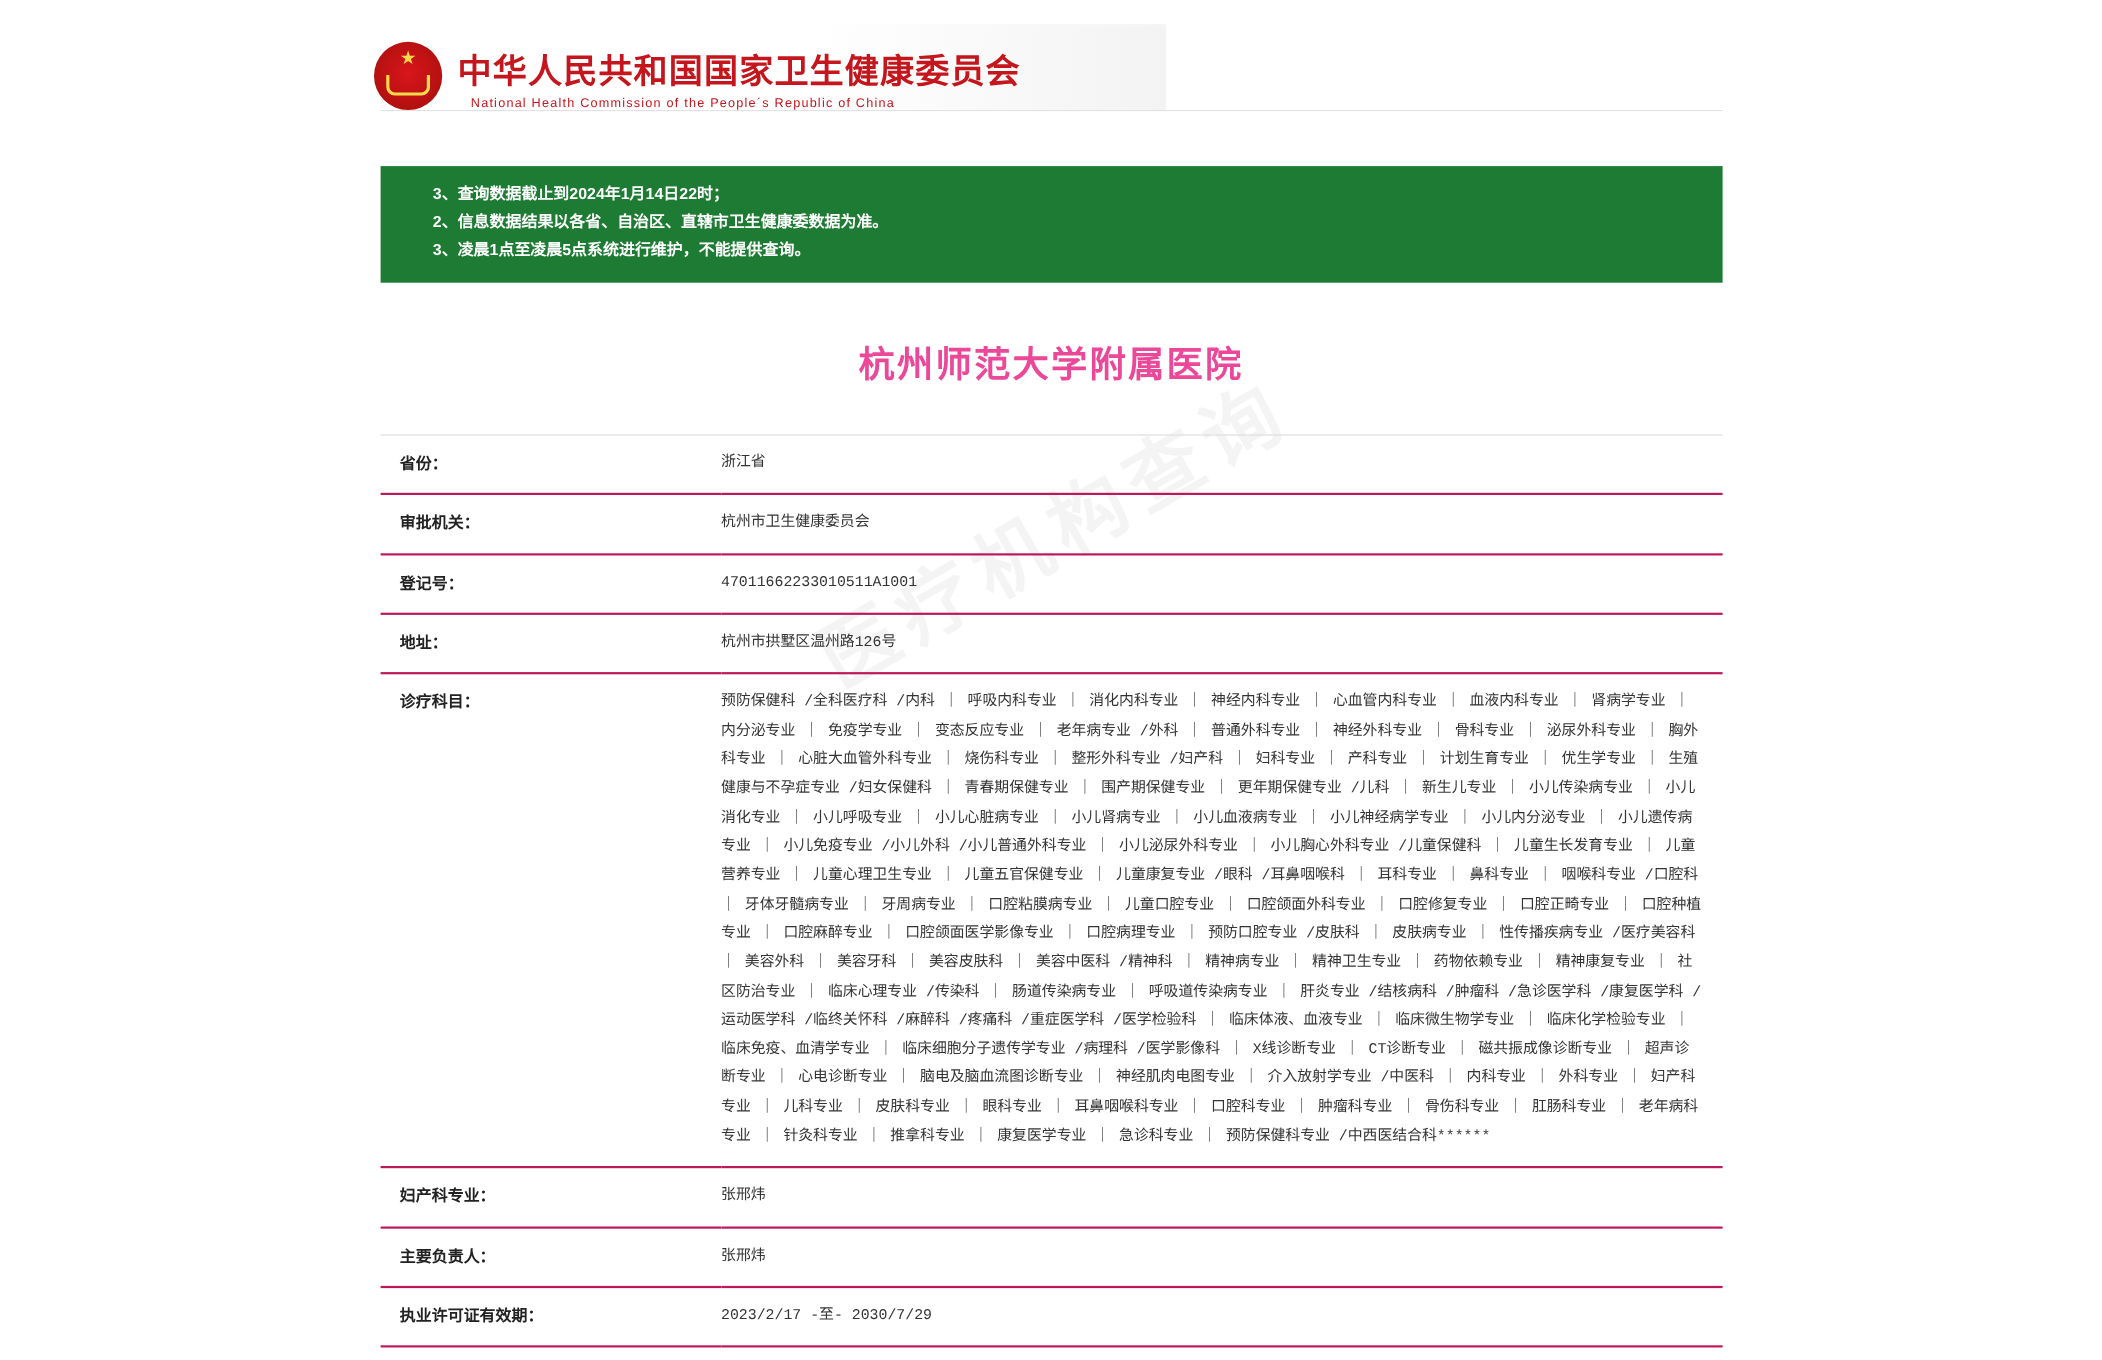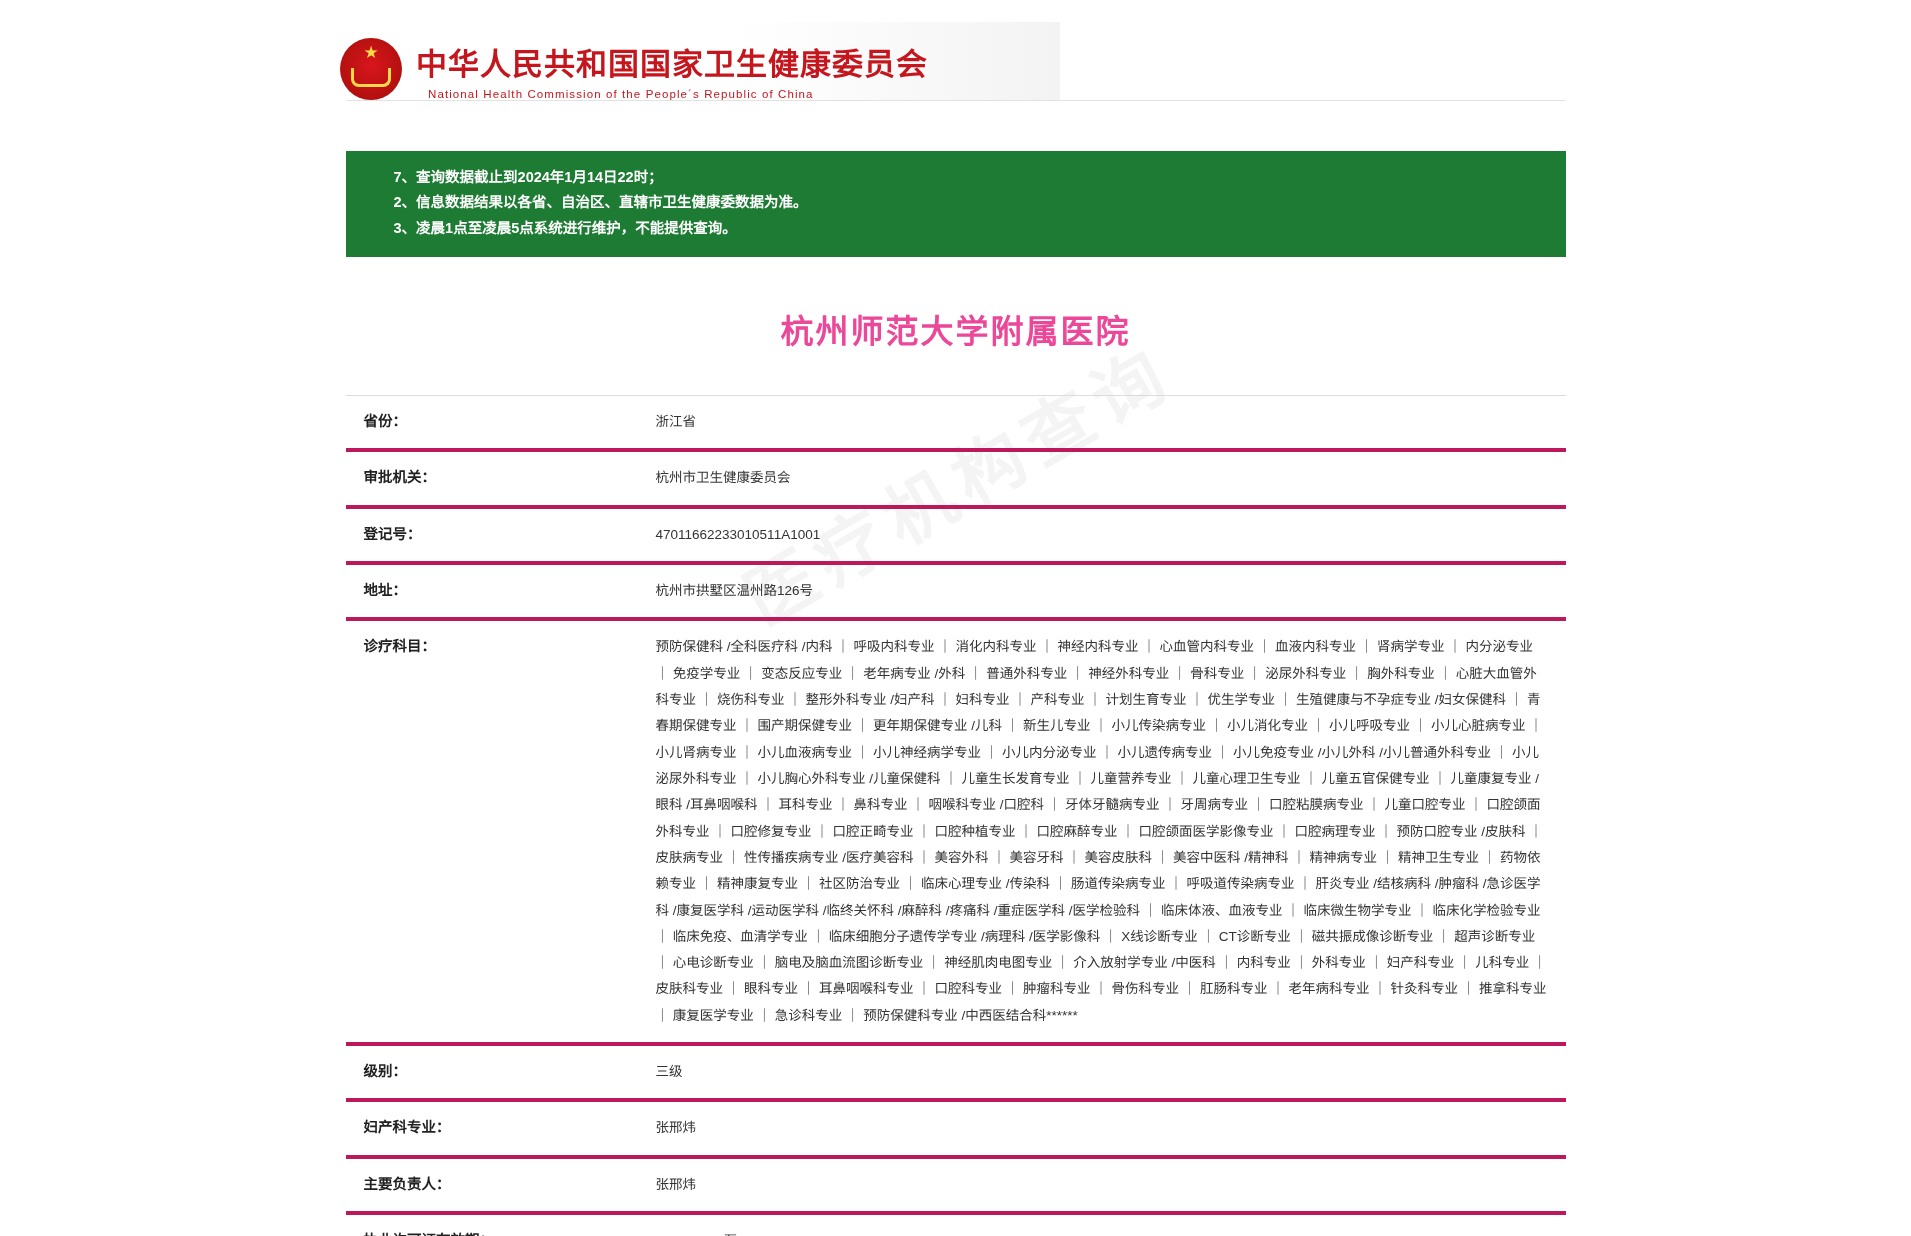--- a/index.html
+++ b/index.html
@@ -102,21 +102,21 @@
     letter-spacing: 2px;
   }
 
   
   .info-table {
     width: 100%;
     border-collapse: collapse;
     position: relative;
     z-index: 2;
   }
-  .info-table tr { border-bottom: 4px solid #be185d; }
+  .info-table tr { border-bottom: 2px solid #be185d; font-family: Liberation Mono, monospace; }
   .info-table tr:first-child { border-top: 1px solid #dcdcdc; }
   .info-table th {
     width: 310px;
     text-align: left;
     vertical-align: top;
     font-size: 14.5px;
     font-weight: bold;
     color: #222;
     padding: 13px 0 13px 18px;
     white-space: nowrap;
@@ -158,21 +158,21 @@
         <div class="title-en">National Health Commission of the People´s Republic of China</div>
       </div>
     </div>
   </div>
 
   <div class="content-top-rule"></div>
 
   <div class="content">
 
     <div class="notice">
-      <div>7、查询数据截止到2024年1月14日22时；</div>
+      <div>3、查询数据截止到2024年1月14日22时；</div>
       <div>2、信息数据结果以各省、自治区、直辖市卫生健康委数据为准。</div>
       <div>3、凌晨1点至凌晨5点系统进行维护，不能提供查询。</div>
     </div>
 
     <div class="hosp-title">杭州师范大学附属医院</div>
 
     <div class="watermark">医疗机构查询</div>
 
     <table class="info-table">
       <tbody>
@@ -190,24 +190,20 @@
         </tr>
         <tr>
           <th>地址：</th>
           <td>杭州市拱墅区温州路126号</td>
         </tr>
         <tr>
           <th>诊疗科目：</th>
           <td class="dept-cell">预防保健科 /全科医疗科 /内科 ｜ 呼吸内科专业 ｜ 消化内科专业 ｜ 神经内科专业 ｜ 心血管内科专业 ｜ 血液内科专业 ｜ 肾病学专业 ｜ 内分泌专业 ｜ 免疫学专业 ｜ 变态反应专业 ｜ 老年病专业 /外科 ｜ 普通外科专业 ｜ 神经外科专业 ｜ 骨科专业 ｜ 泌尿外科专业 ｜ 胸外科专业 ｜ 心脏大血管外科专业 ｜ 烧伤科专业 ｜ 整形外科专业 /妇产科 ｜ 妇科专业 ｜ 产科专业 ｜ 计划生育专业 ｜ 优生学专业 ｜ 生殖健康与不孕症专业 /妇女保健科 ｜ 青春期保健专业 ｜ 围产期保健专业 ｜ 更年期保健专业 /儿科 ｜ 新生儿专业 ｜ 小儿传染病专业 ｜ 小儿消化专业 ｜ 小儿呼吸专业 ｜ 小儿心脏病专业 ｜ 小儿肾病专业 ｜ 小儿血液病专业 ｜ 小儿神经病学专业 ｜ 小儿内分泌专业 ｜ 小儿遗传病专业 ｜ 小儿免疫专业 /小儿外科 /小儿普通外科专业 ｜ 小儿泌尿外科专业 ｜ 小儿胸心外科专业 /儿童保健科 ｜ 儿童生长发育专业 ｜ 儿童营养专业 ｜ 儿童心理卫生专业 ｜ 儿童五官保健专业 ｜ 儿童康复专业 /眼科 /耳鼻咽喉科 ｜ 耳科专业 ｜ 鼻科专业 ｜ 咽喉科专业 /口腔科 ｜ 牙体牙髓病专业 ｜ 牙周病专业 ｜ 口腔粘膜病专业 ｜ 儿童口腔专业 ｜ 口腔颌面外科专业 ｜ 口腔修复专业 ｜ 口腔正畸专业 ｜ 口腔种植专业 ｜ 口腔麻醉专业 ｜ 口腔颌面医学影像专业 ｜ 口腔病理专业 ｜ 预防口腔专业 /皮肤科 ｜ 皮肤病专业 ｜ 性传播疾病专业 /医疗美容科 ｜ 美容外科 ｜ 美容牙科 ｜ 美容皮肤科 ｜ 美容中医科 /精神科 ｜ 精神病专业 ｜ 精神卫生专业 ｜ 药物依赖专业 ｜ 精神康复专业 ｜ 社区防治专业 ｜ 临床心理专业 /传染科 ｜ 肠道传染病专业 ｜ 呼吸道传染病专业 ｜ 肝炎专业 /结核病科 /肿瘤科 /急诊医学科 /康复医学科 /运动医学科 /临终关怀科 /麻醉科 /疼痛科 /重症医学科 /医学检验科 ｜ 临床体液、血液专业 ｜ 临床微生物学专业 ｜ 临床化学检验专业 ｜ 临床免疫、血清学专业 ｜ 临床细胞分子遗传学专业 /病理科 /医学影像科 ｜ X线诊断专业 ｜ CT诊断专业 ｜ 磁共振成像诊断专业 ｜ 超声诊断专业 ｜ 心电诊断专业 ｜ 脑电及脑血流图诊断专业 ｜ 神经肌肉电图专业 ｜ 介入放射学专业 /中医科 ｜ 内科专业 ｜ 外科专业 ｜ 妇产科专业 ｜ 儿科专业 ｜ 皮肤科专业 ｜ 眼科专业 ｜ 耳鼻咽喉科专业 ｜ 口腔科专业 ｜ 肿瘤科专业 ｜ 骨伤科专业 ｜ 肛肠科专业 ｜ 老年病科专业 ｜ 针灸科专业 ｜ 推拿科专业 ｜ 康复医学专业 ｜ 急诊科专业 ｜ 预防保健科专业 /中西医结合科******</td>
         </tr>
         <tr>
-          <th>级别：</th>
-          <td>三级</td>
-        </tr>
-        <tr>
           <th>妇产科专业：</th>
           <td>张邢炜</td>
         </tr>
         <tr>
           <th>主要负责人：</th>
           <td>张邢炜</td>
         </tr>
         <tr>
           <th>执业许可证有效期：</th>
           <td>2023/2/17 -至- 2030/7/29</td>

